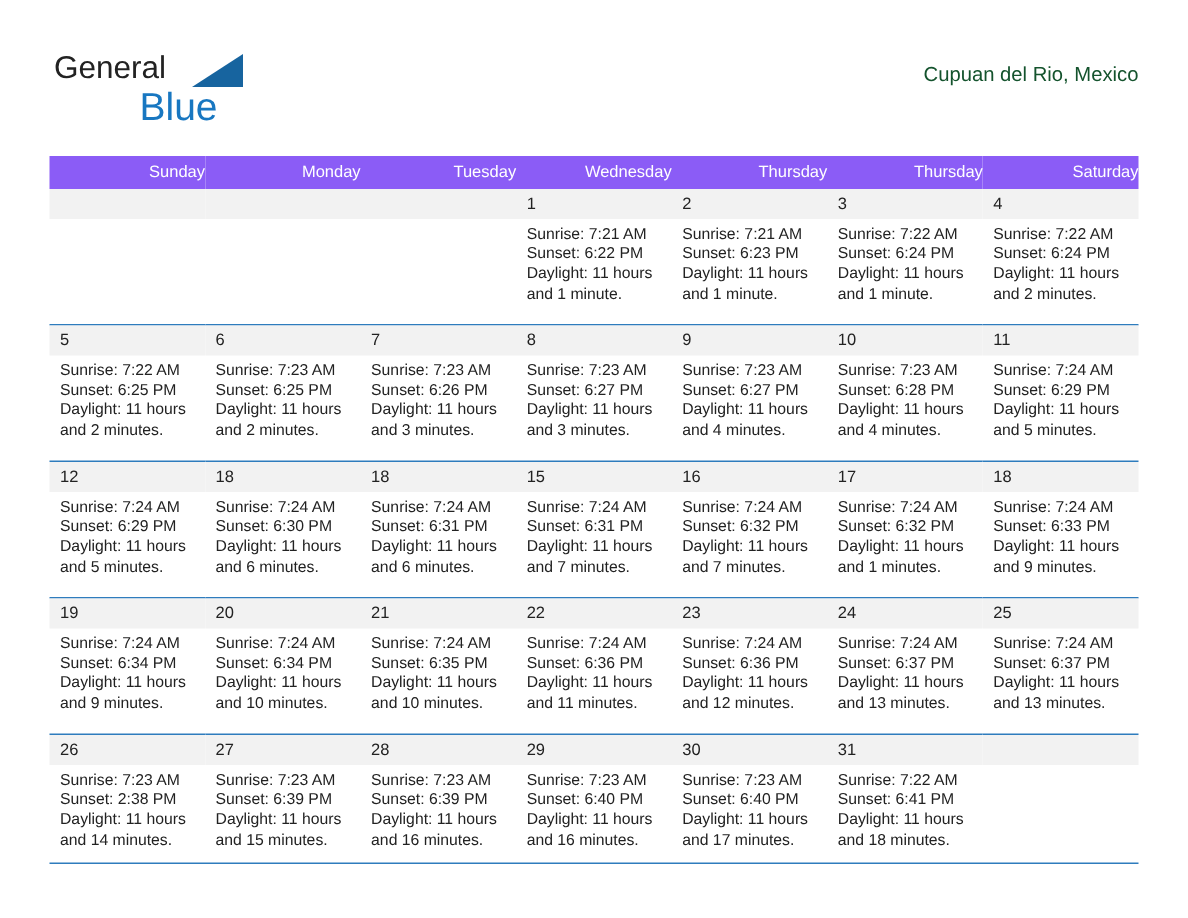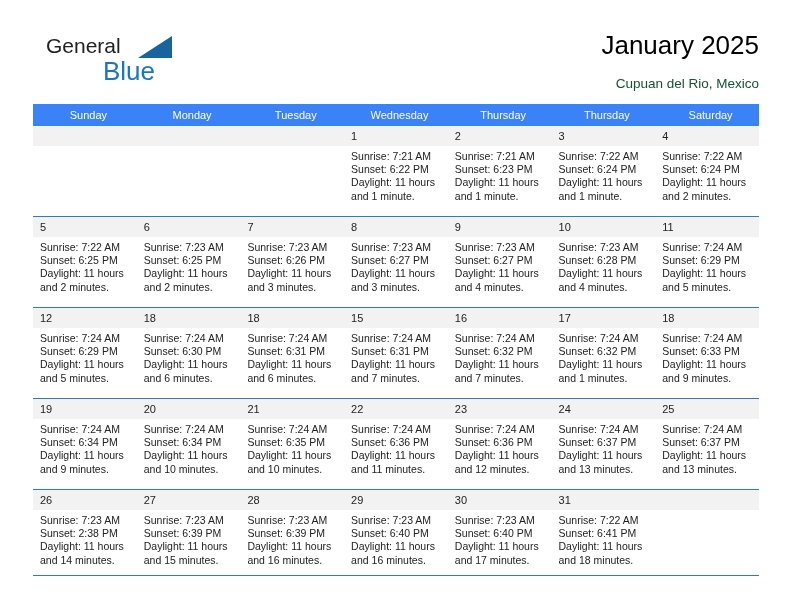--- a/index.html
+++ b/index.html
@@ -28,21 +28,20 @@
     top: 28px;
     right: 33px;
     height: 64px;
   }
   .logo {
     position: absolute;
     left: 0;
     top: 6px;
     width: 230px;
     height: 52px;
-    margin-left: 10px;
   }
   .logo-general {
     position: absolute;
     left: 3px;
     top: 0px;
     font-size: 21px;
     letter-spacing: 0px;
     color: #222222;
     font-family: "Liberation Sans", sans-serif;
     font-weight: 400;
@@ -94,25 +93,25 @@
     left: 33px;
     top: 104px;
     width: 726px;
   }
   table.cal {
     border-collapse: collapse;
     width: 726px;
     table-layout: fixed;
   }
   table.cal th {
-    background: #3b82f6;
+    background: #8b5cf6;
     color: #ffffff;
     font-size: 11px;
     font-weight: 400;
-    text-align: center;
+    text-align: right;
     padding: 5px 0 5px 7px;
     height: 20px;
     box-sizing: border-box;
     border: none;
   }
   table.cal td {
     vertical-align: top;
     width: 103.71px;
     height: 90px;
     padding: 0;
@@ -162,21 +161,20 @@
 
   <div class="header">
 
     <div class="logo">
       <span class="logo-general">General</span>
       <span class="logo-triangle"></span>
       <span class="logo-blue">Blue</span>
     </div>
 
     <div class="title-block">
-      <div class="cal-title">January 2025</div>
       <div class="cal-subtitle">Cupuan del Rio, Mexico</div>
     </div>
 
   </div>
 
   <div class="calendar">
     <table class="cal">
       <thead>
         <tr>
           <th>Sunday</th>

